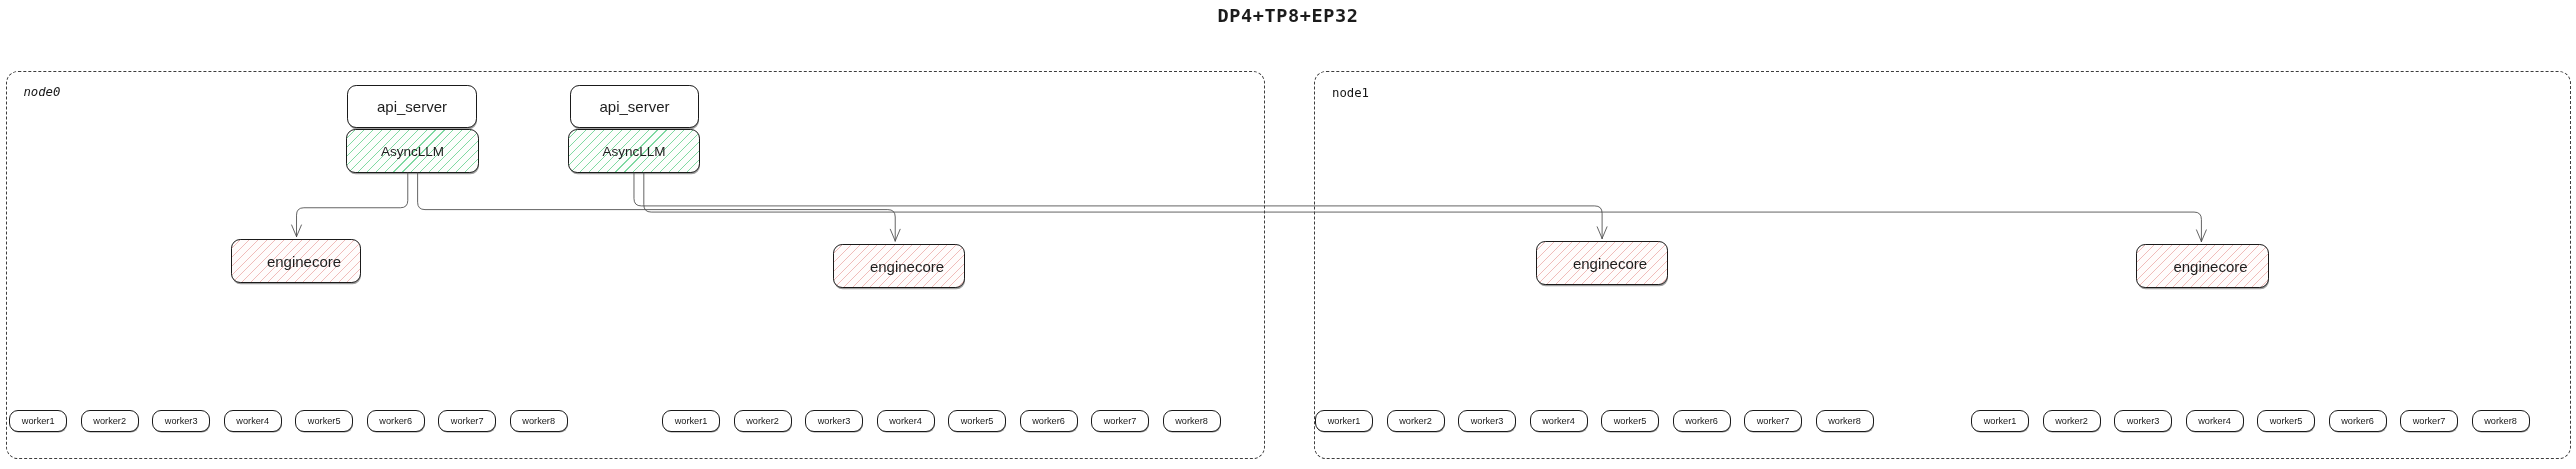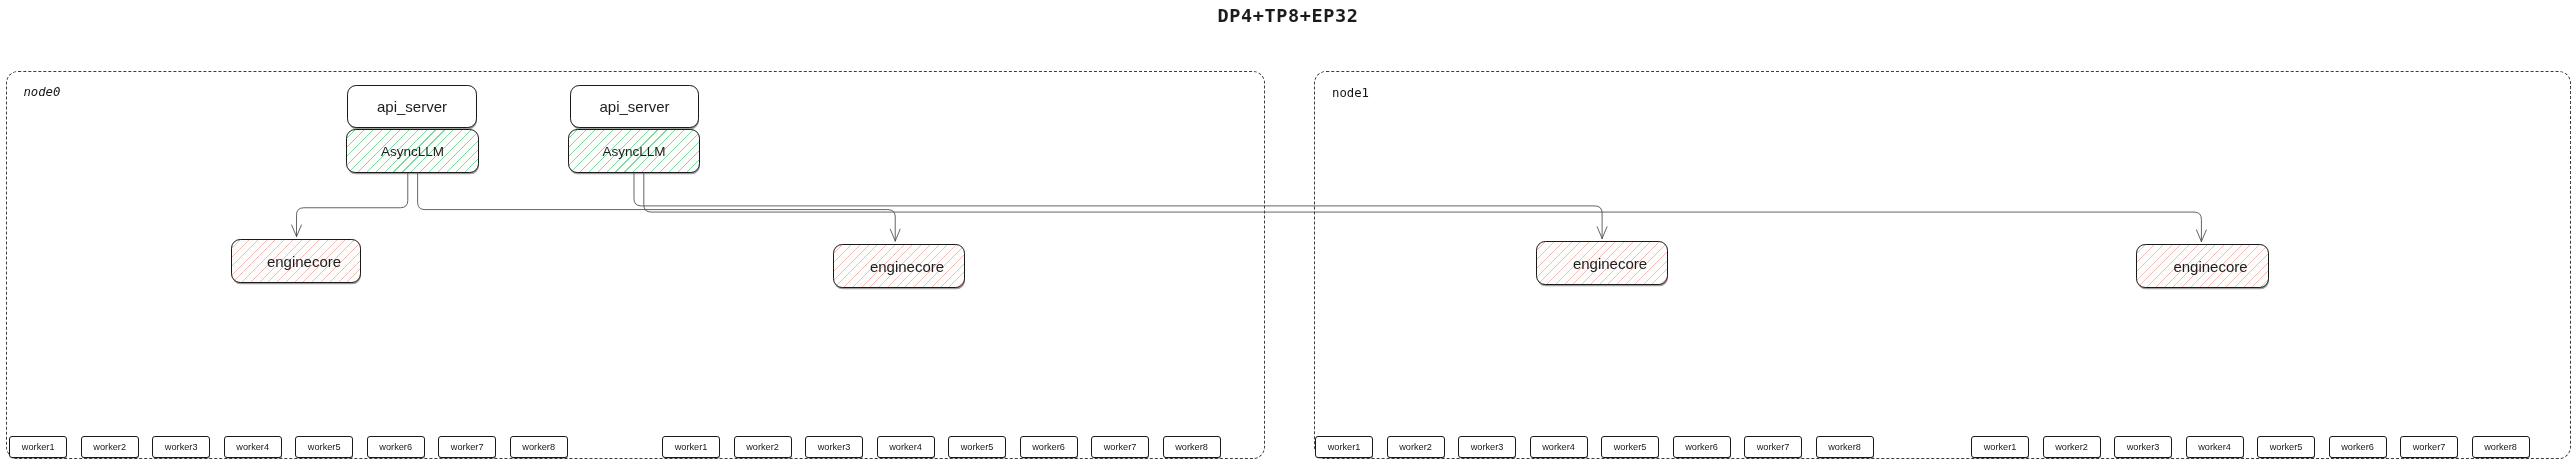--- a/index.html
+++ b/index.html
@@ -74,31 +74,30 @@
   }
   .worker-row {
     position: absolute;
     display: flex;
     gap: 13.5px;
   }
   .worker {
     width: 58px;
     height: 22px;
     border: 1.2px solid var(--box-border, #1a1a1a);
-    border-radius: 3px;
+    border-radius: 9px;
     background: #ffffff;
     display: flex;
     align-items: center;
     justify-content: center;
     font-size: 9.2px;
     color: #161616;
     box-shadow: 0.6px 1.2px 0 -0.6px rgba(40,40,40,0.5);
     box-sizing: border-box;
     white-space: nowrap;
-    margin-top: 26px;
   }
   #connectors {
     position: absolute;
     left: 0;
     top: 0;
     pointer-events: none;
   }
   #connectors path {
     fill: none;
     stroke: var(--connector, #4a4a4a);

